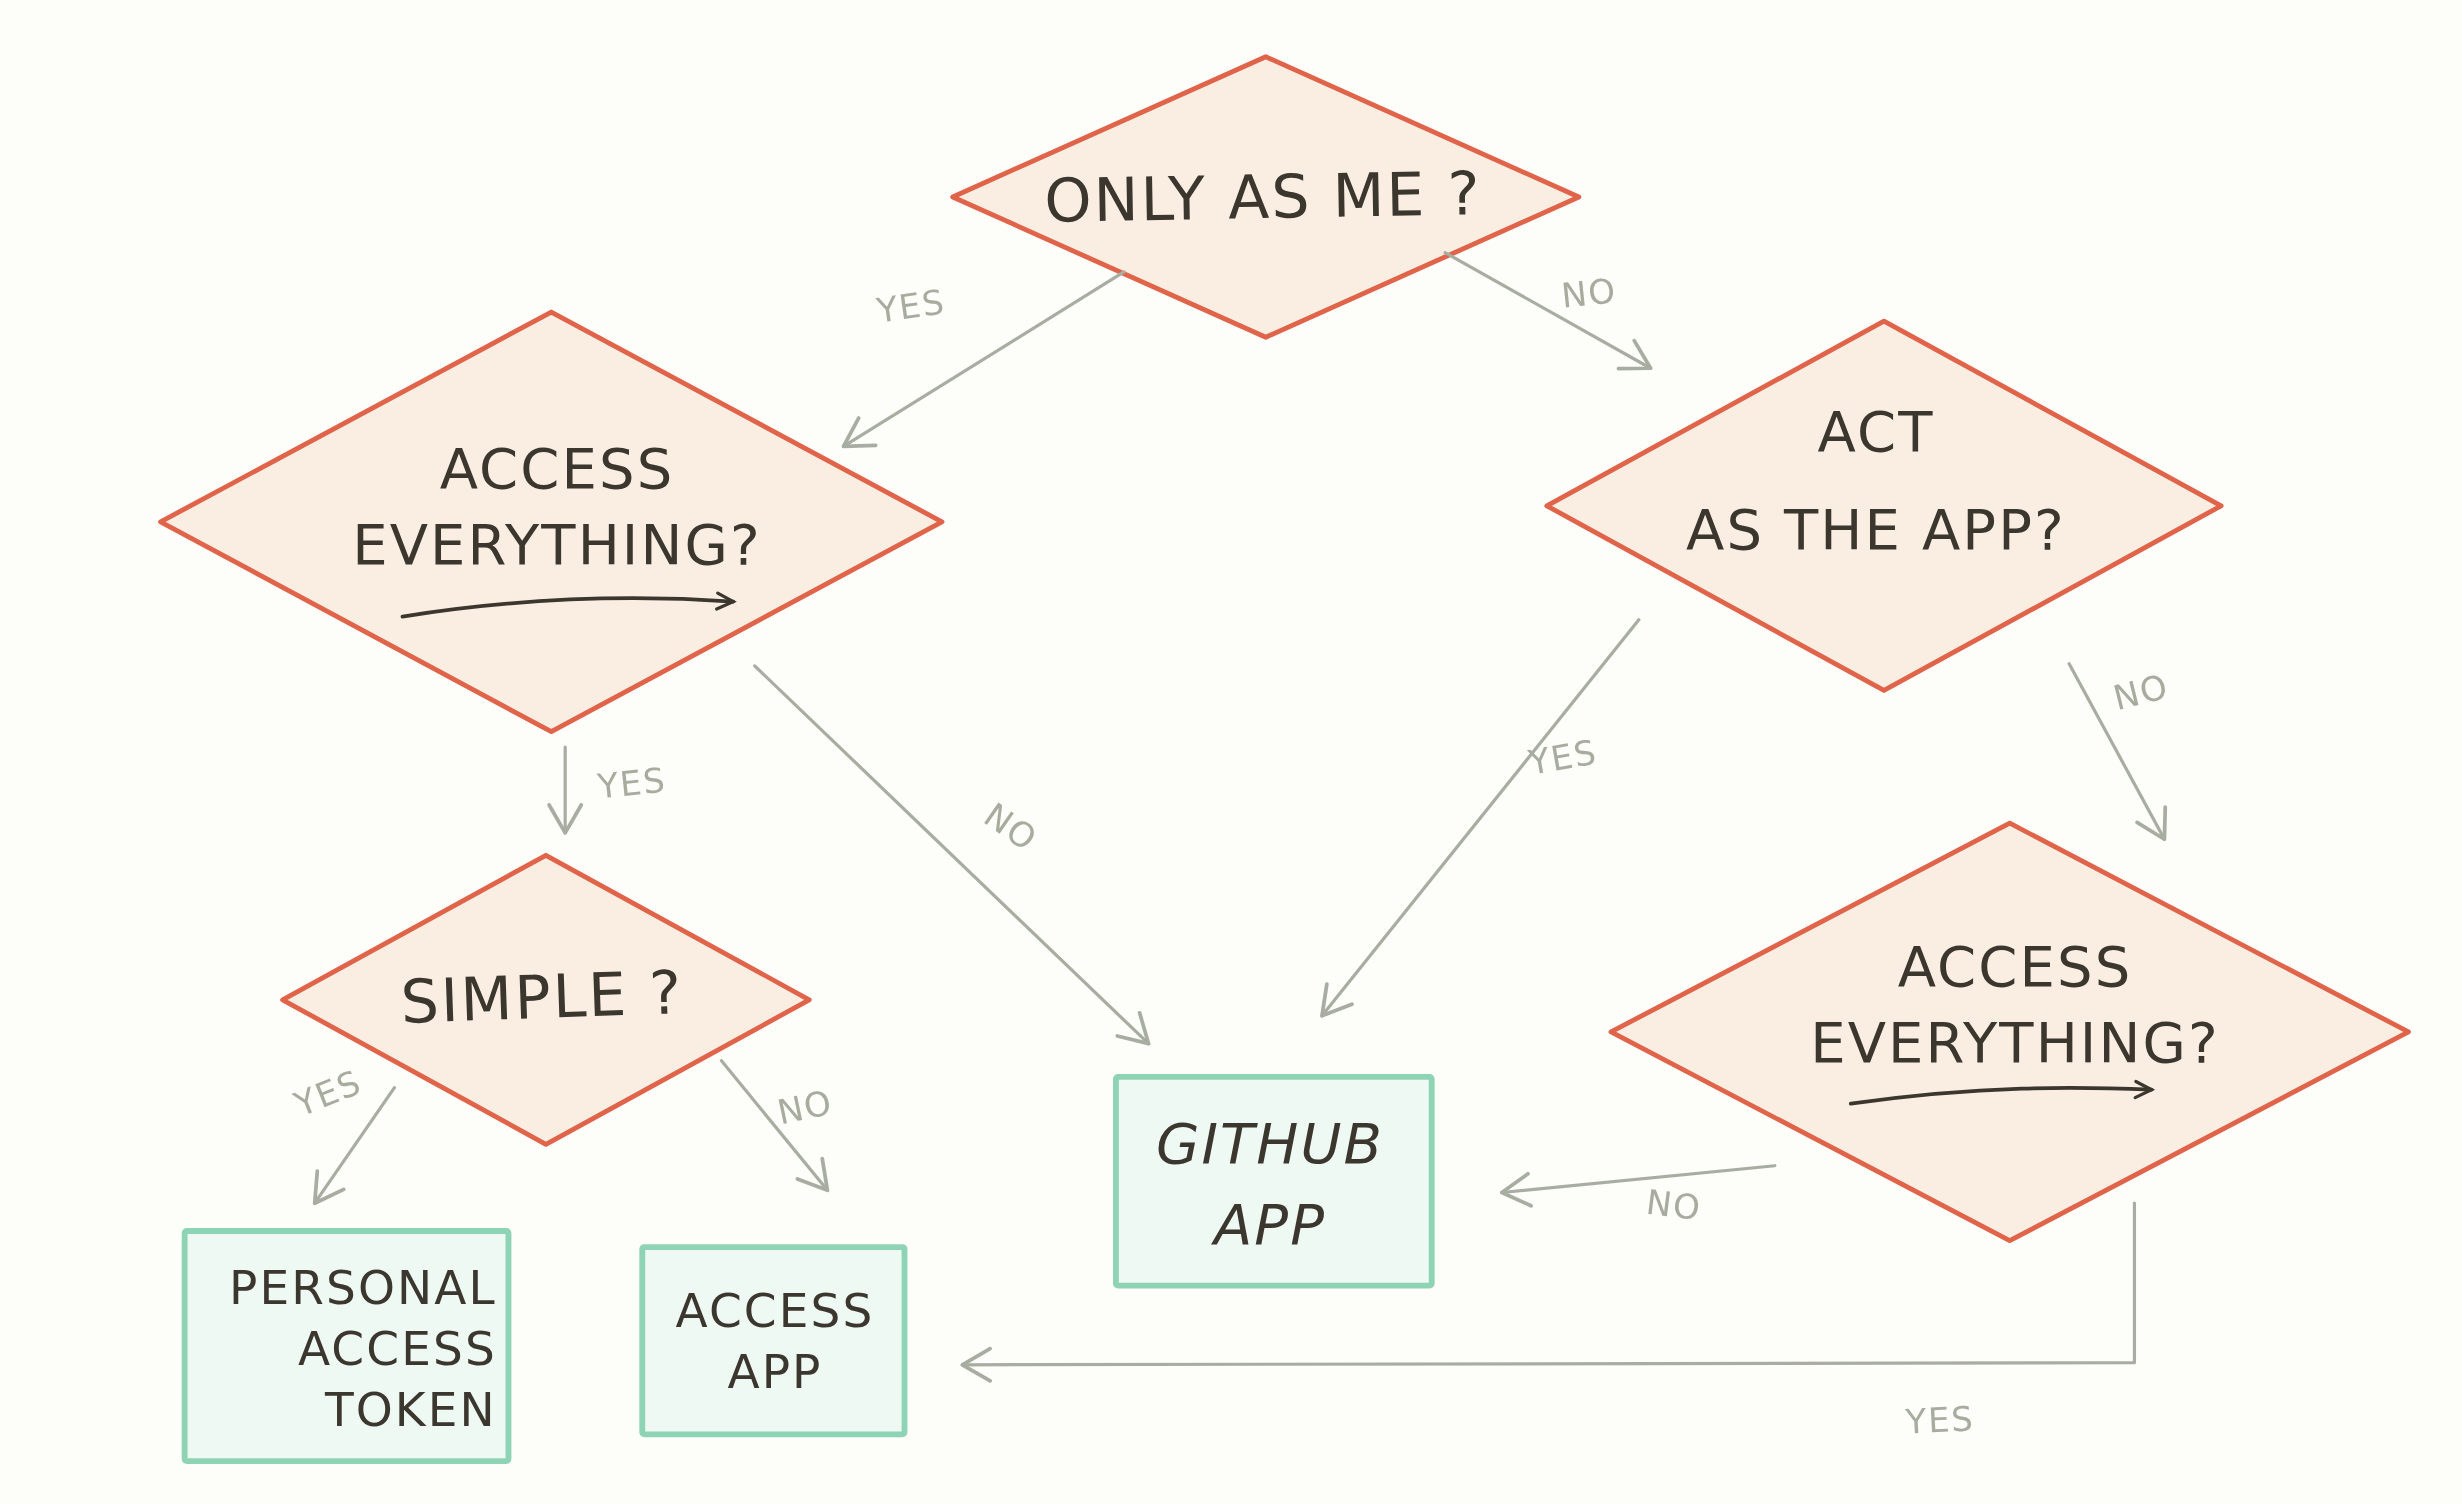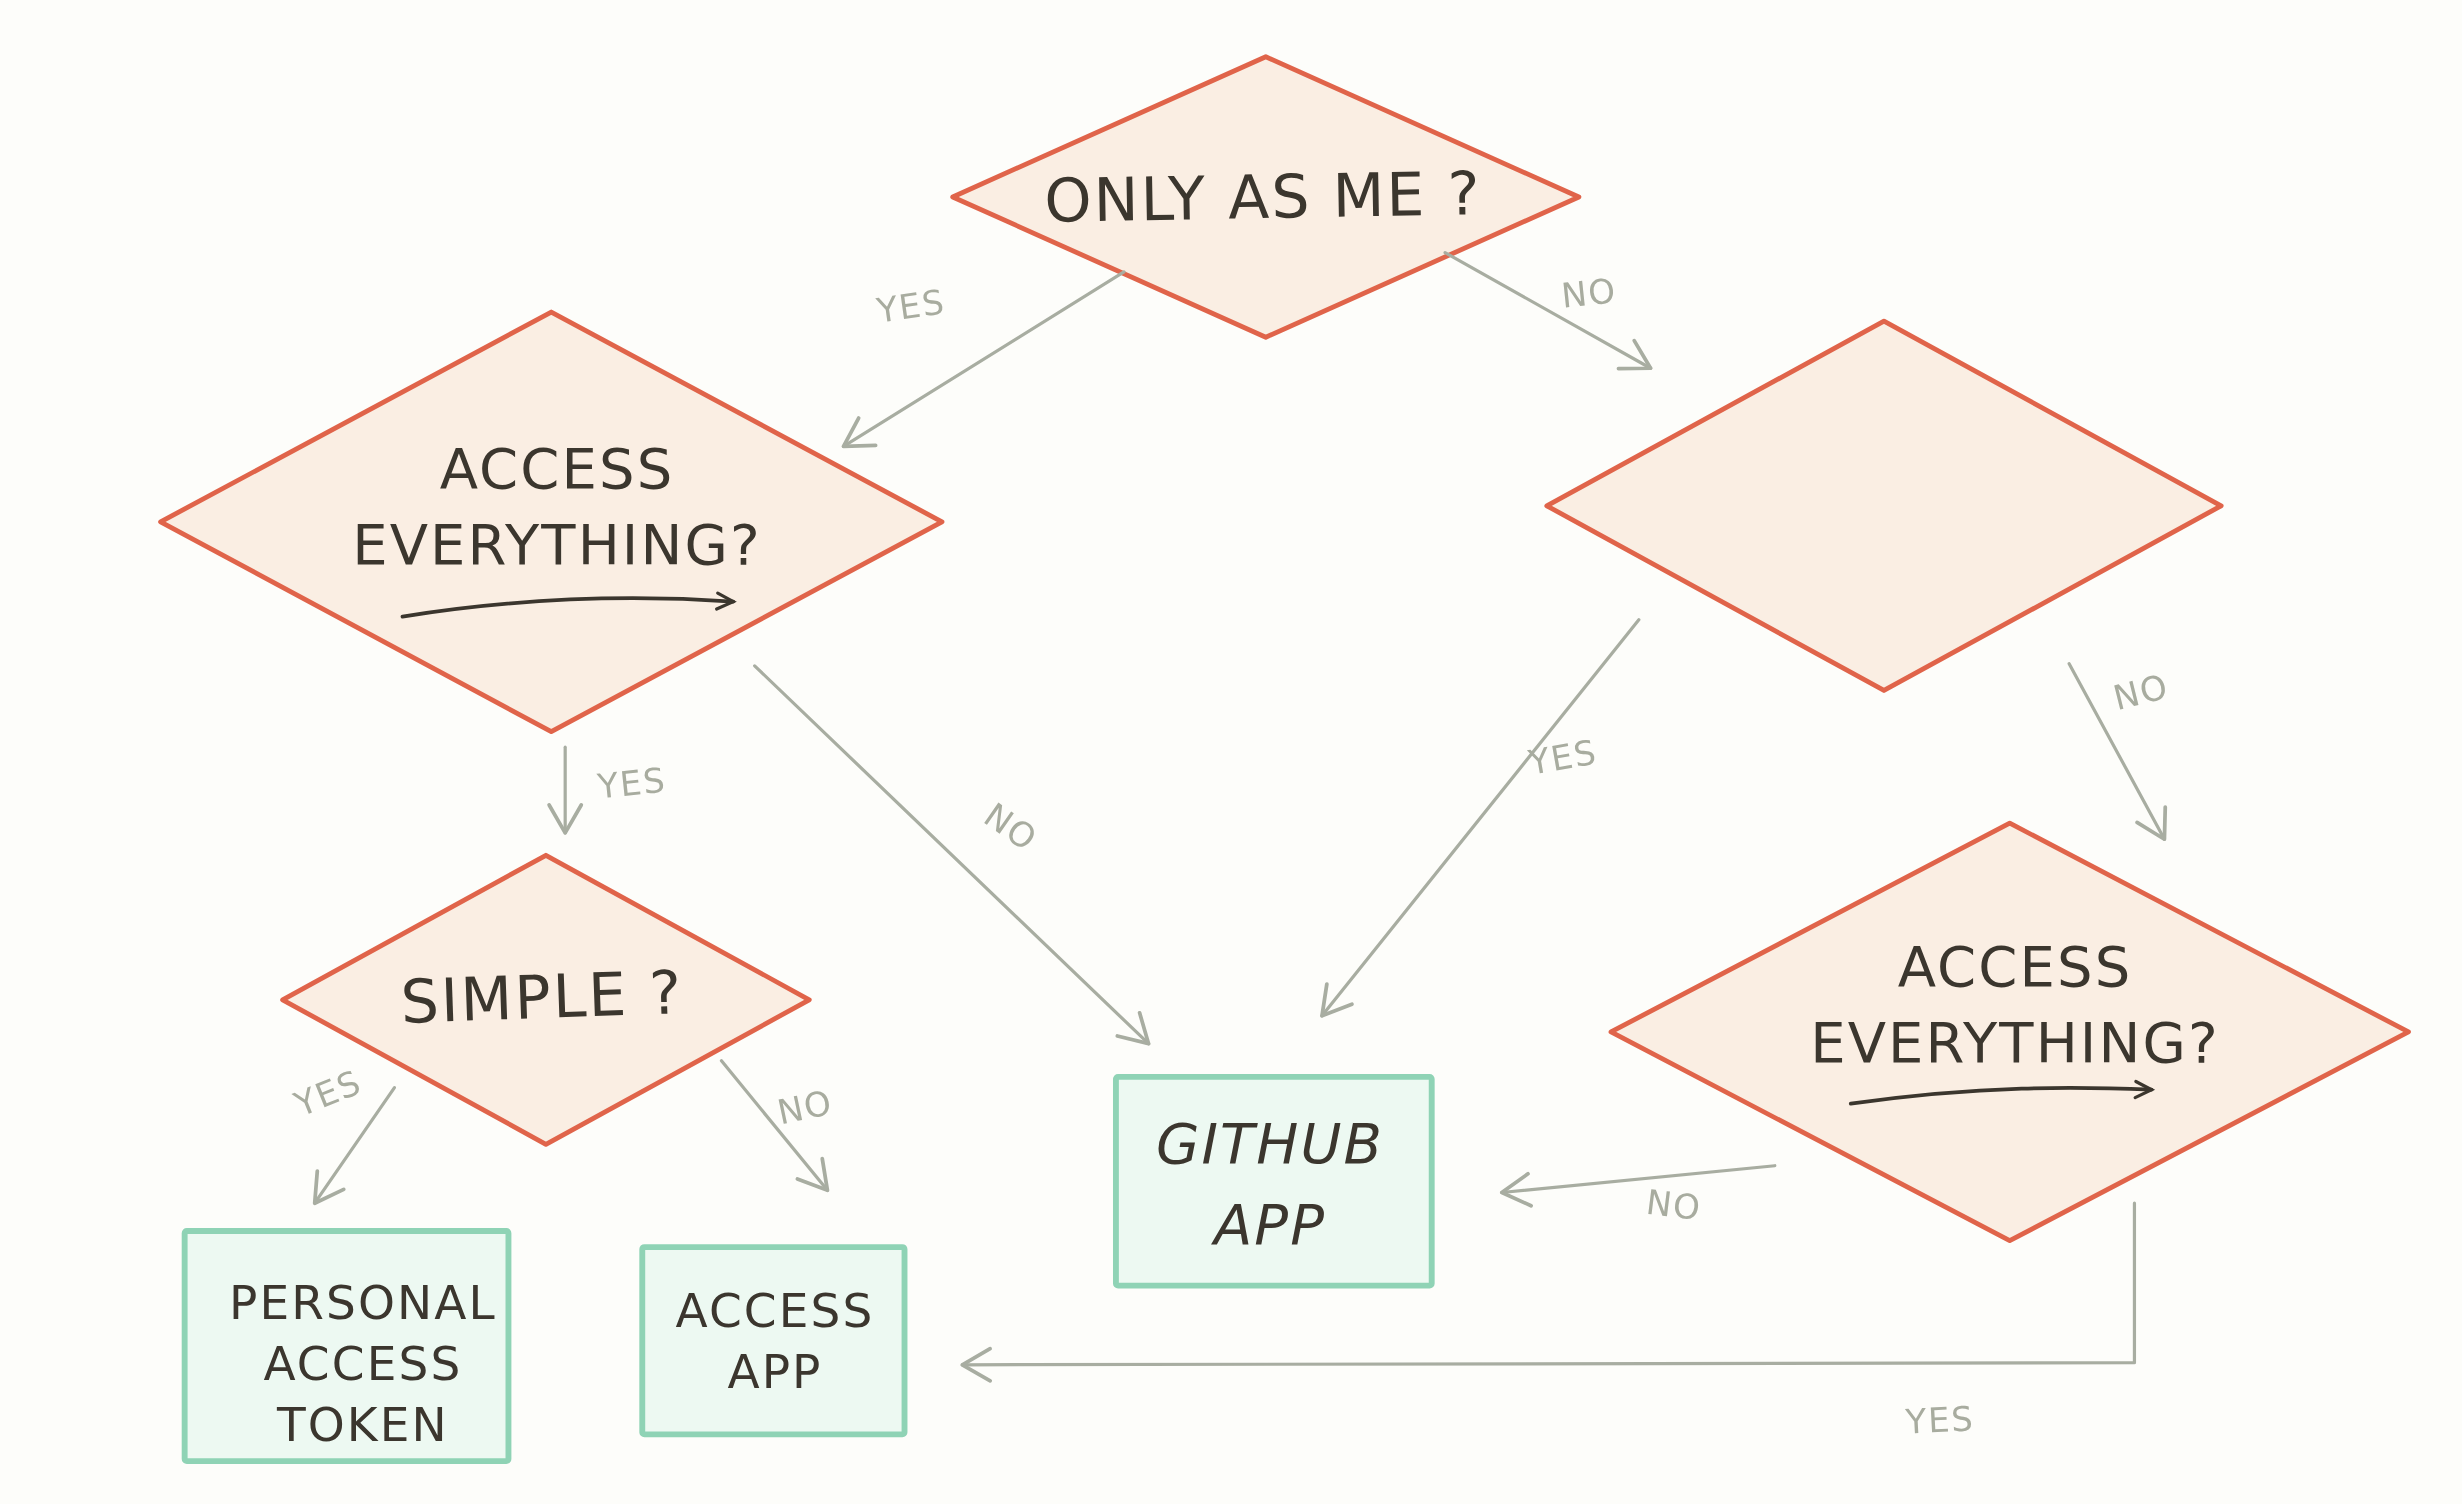--- a/index.html
+++ b/index.html
@@ -32,21 +32,21 @@
     transform:translate(-50%,-50%);
     white-space:pre-line;
     text-align:center;
     color:var(--node-text);
     letter-spacing:2.1px;
     line-height:1.4;
   }
   .node-label{font-size:56px;}
   .big{font-size:60px;}
   .small{font-size:47px;line-height:1.3;}
-  .left-align{text-align:center;transform:translate(0,-50%);margin-top:15px;}
+  .left-align{text-align:right;transform:translate(0,-50%);}
   .edge-label{
     font-size:34px;
     color:var(--edge-label);
     letter-spacing:1.6px;
     line-height:1;
   }
 </style>
 </head>
 <body>
 
@@ -83,20 +83,22 @@
     <path class="edge" d="M3316,2178 L2806,2228" marker-end="url(#arrow)"></path>
     <path class="edge" d="M3988,2248 L3988,2546 L1798,2550" marker-end="url(#arrow)"></path>
 
     <path class="underline" d="M752,1152 C1000,1112 1220,1114 1370,1124" marker-end="url(#arrow-dark)"></path>
     <path class="underline" d="M3458,2062 C3700,2028 3880,2030 4020,2036" marker-end="url(#arrow-dark)"></path>
   </svg>
 
   <div class="label node-label big" style="left:1263px;top:197px;transform:translate(-50%,-50%) rotate(-1deg);">ONLY AS ME ?</div>
   <div class="label node-label" style="left:557px;top:507px;line-height:1.35;">ACCESS
 EVERYTHING?</div>
+  <div class="label node-label" style="left:1876px;top:481px;line-height:1.75;">ACT
+AS THE APP?</div>
   <div class="label node-label big" style="left:542px;top:997px;transform:translate(-50%,-50%) rotate(-2deg);">SIMPLE ?</div>
   <div class="label node-label" style="left:2015px;top:1005px;line-height:1.35;">ACCESS
 EVERYTHING?</div>
   <div class="label node-label" style="left:1270px;top:1184px;line-height:1.45;font-style:italic;">GITHUB
 APP</div>
   <div class="label small" style="left:775px;top:1341px;">ACCESS
 APP</div>
   <div class="label small left-align" style="left:229px;top:1349px;">PERSONAL
 ACCESS
 TOKEN</div>

